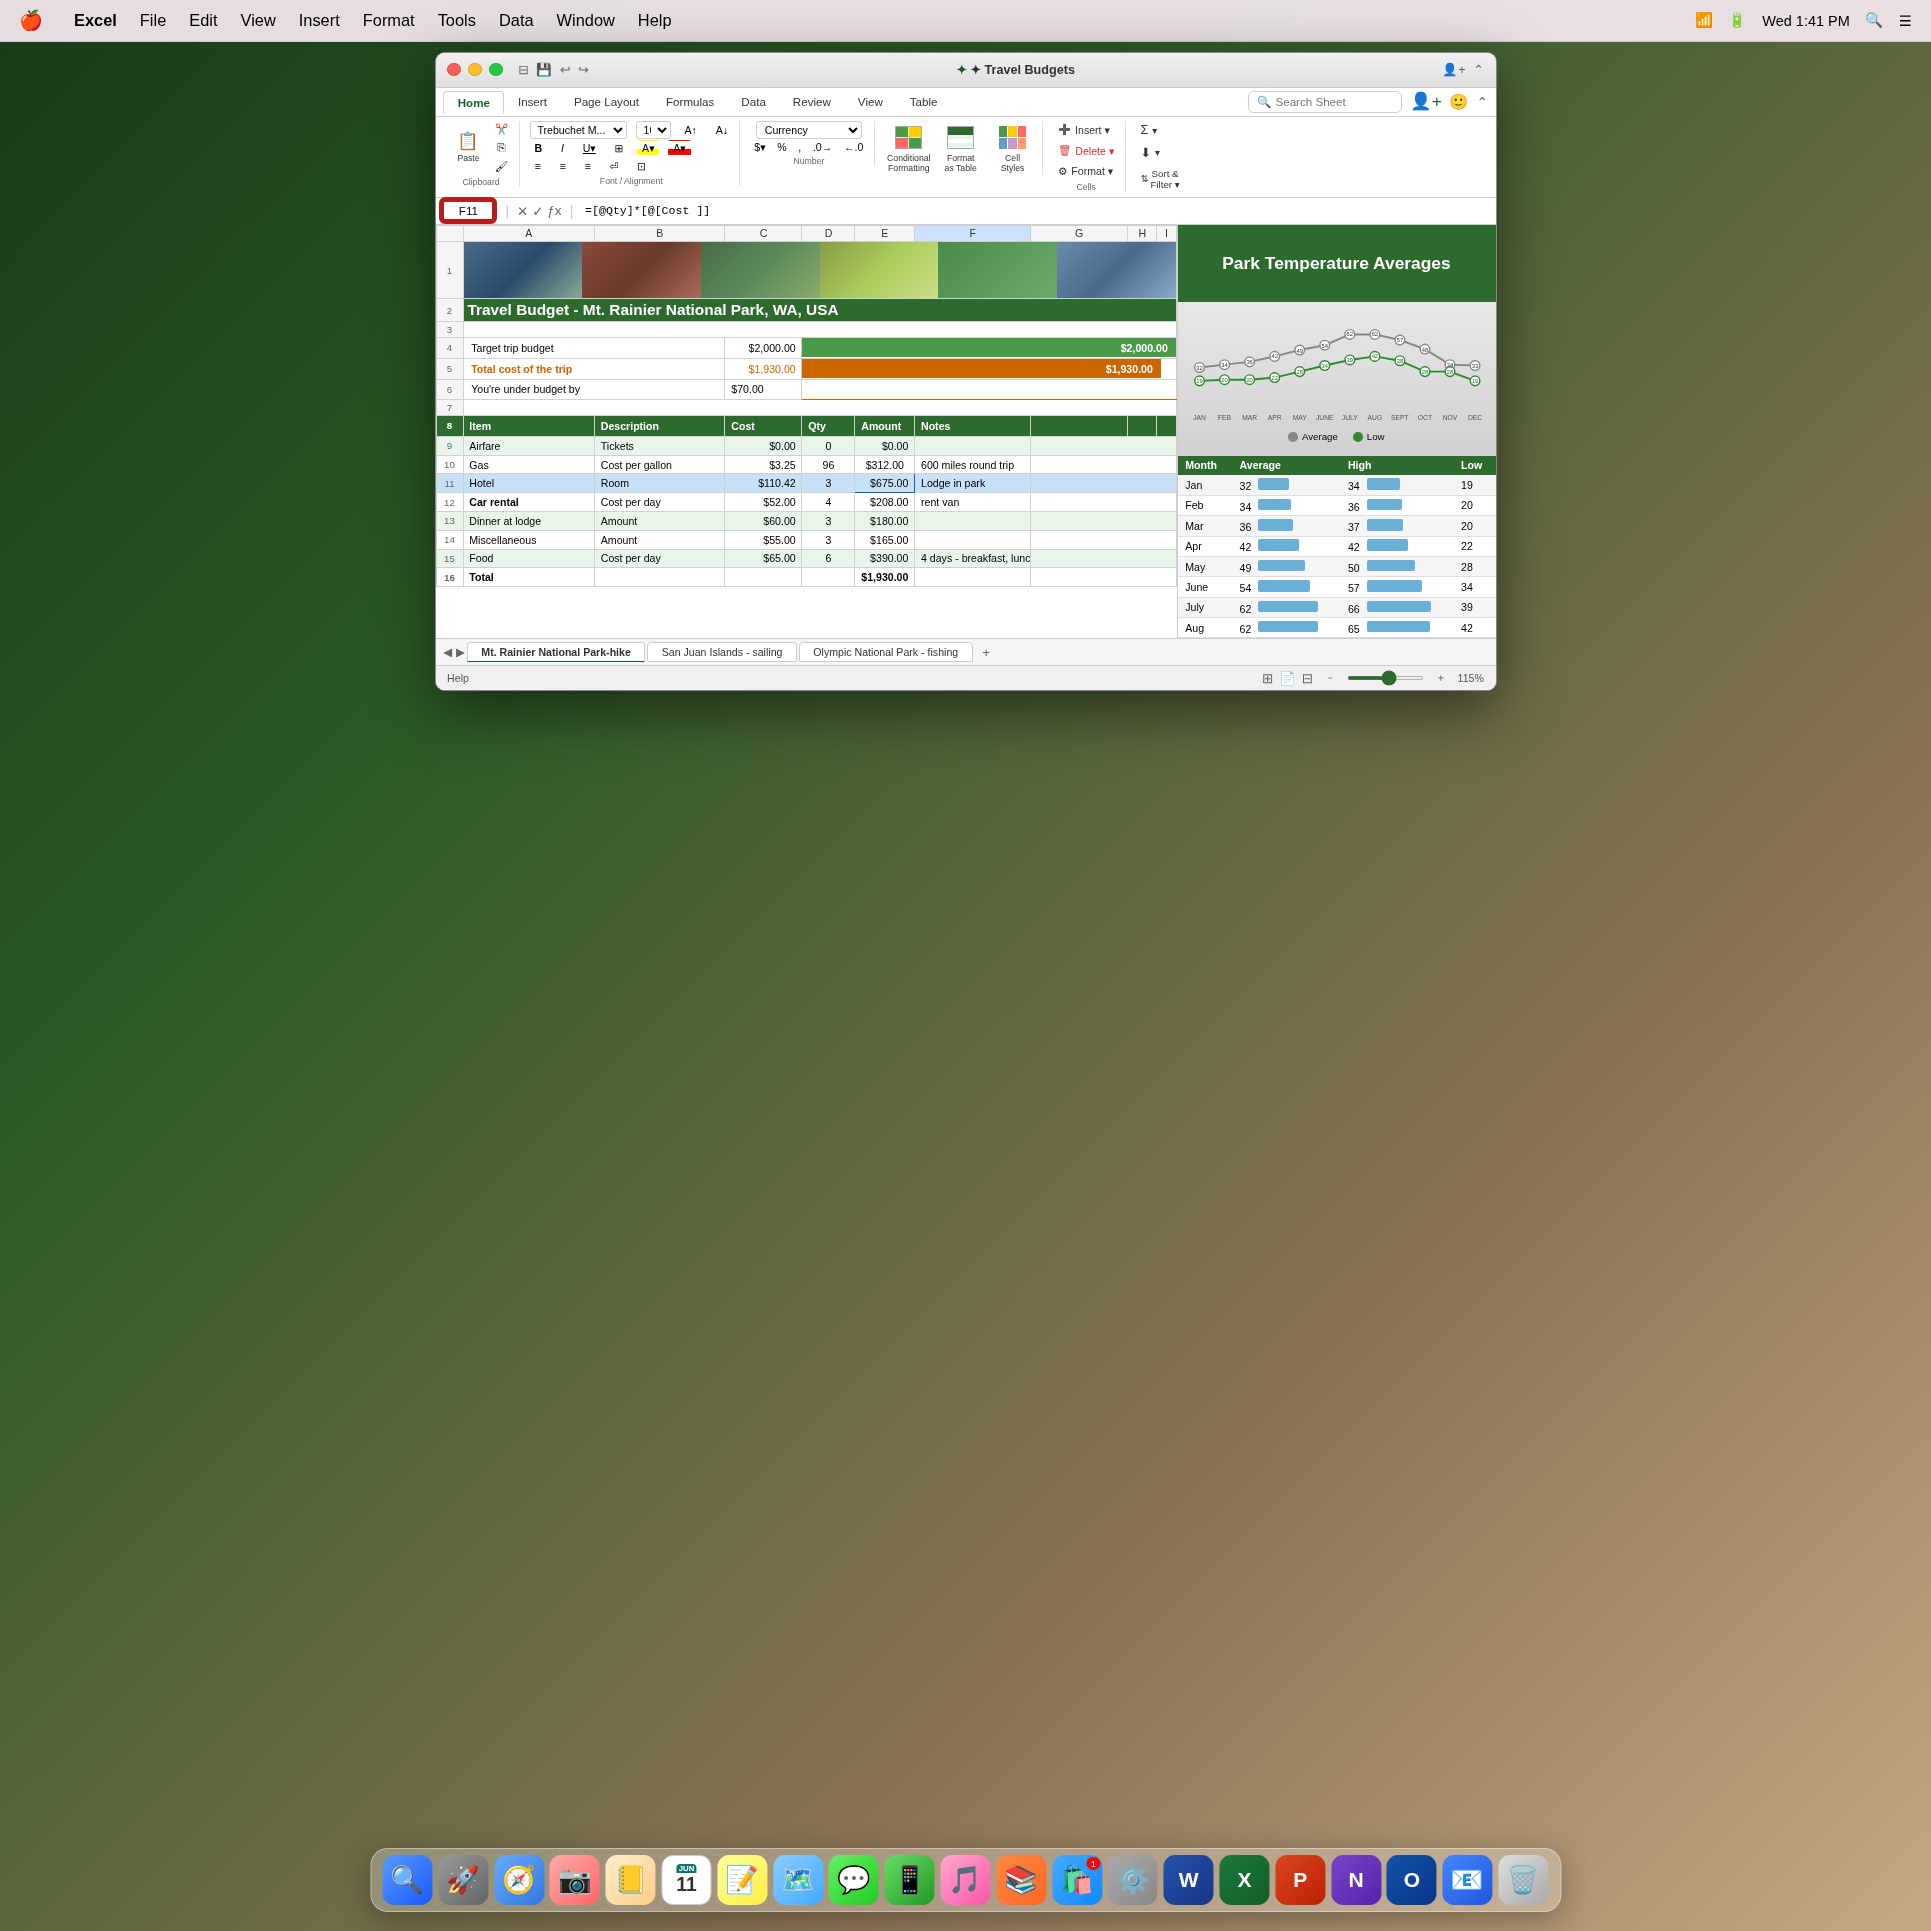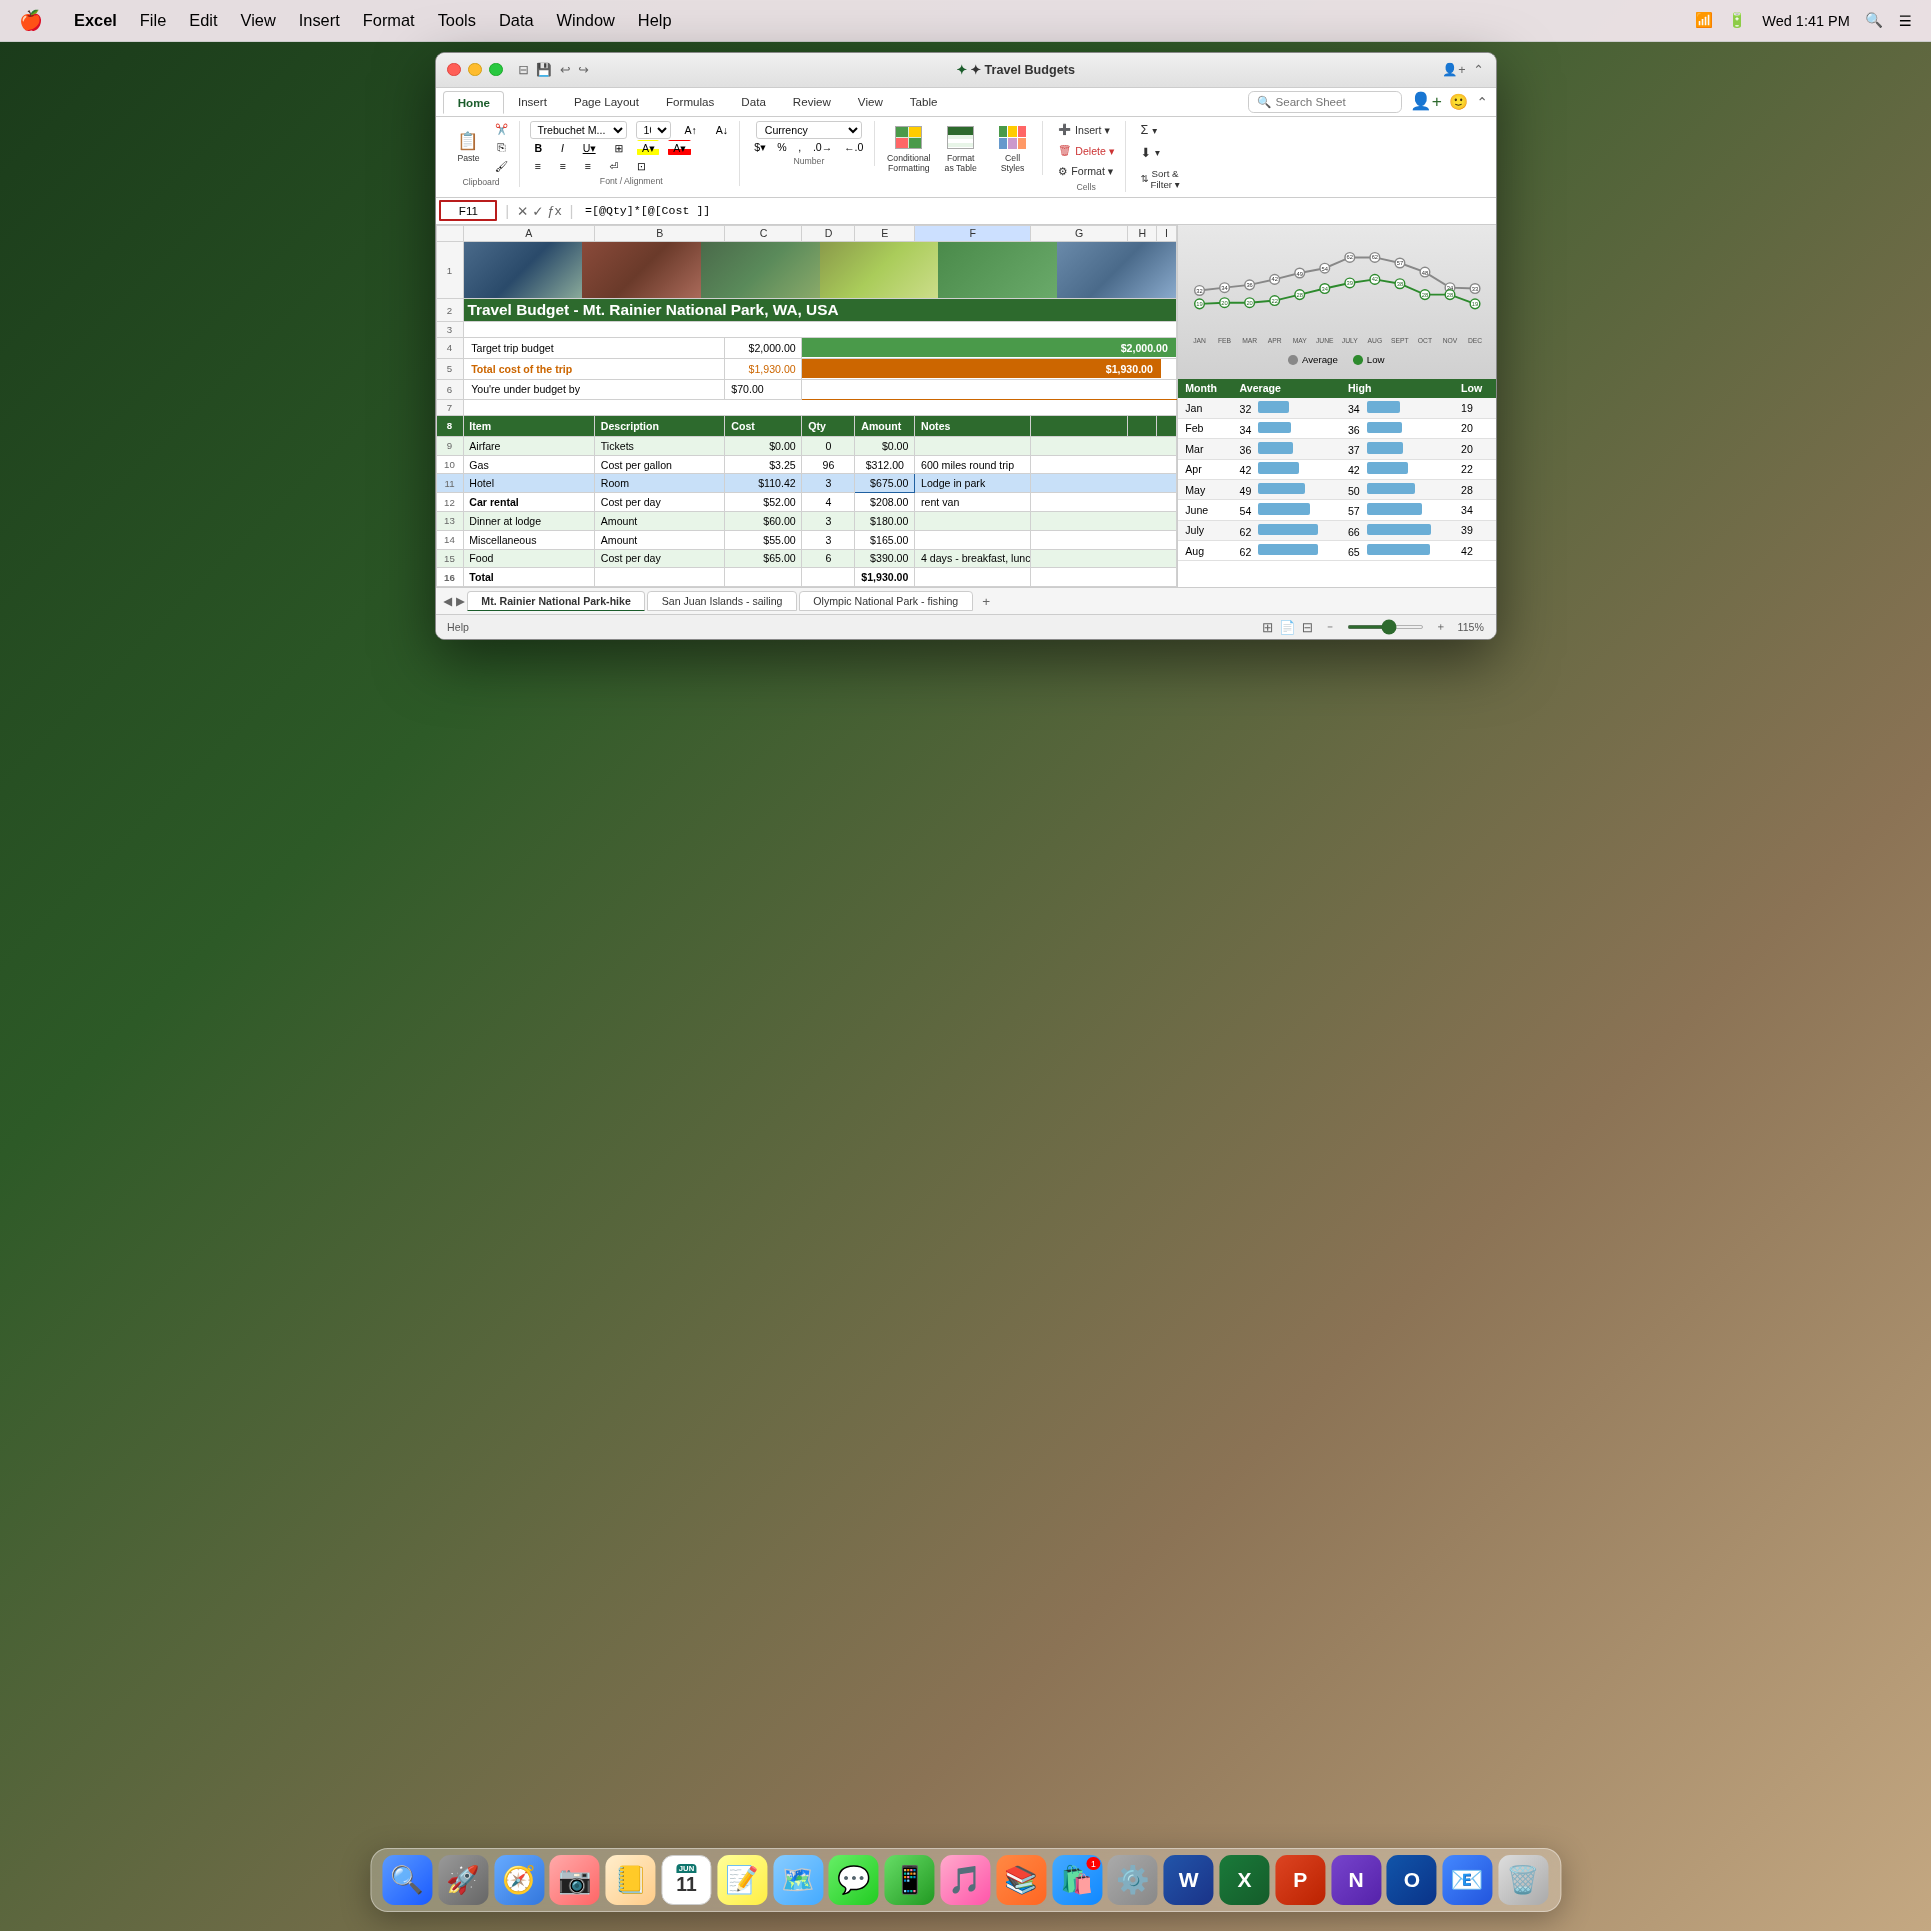--- a/index.html
+++ b/index.html
@@ -220,22 +220,22 @@
       background: #fff;
       border-bottom: 1px solid #ccc;
       display: flex;
       align-items: center;
       padding: 0 3.9px;
       height: 27px;
       gap: 3.9px;
     }
     .cell-ref-box {
       width: 58px;
-      border: 2px solid #b91c1c;
-      border-radius: 1px;
+      border: 5px solid #b91c1c;
+      border-radius: 6px;
       font-size: 11.6px;
       padding: 1.9px 3.9px;
       text-align: center;
     }
     .formula-icons { display: flex; gap: 3.9px; color: #666; font-size: 13.5px; cursor: pointer; }
     .formula-separator { color: #ccc; font-size: 15.4px; margin: 0 3.9px; }
     .formula-input {
       flex: 1;
       border: none;
       font-size: 11.6px;
@@ -905,20 +905,23 @@
             <td style="font-size:10.6px;padding:2.9px 5.8px;"></td>
             <td style="font-size:10.6px;padding:2.9px 5.8px;text-align:right;font-weight:bold;">$1,930.00</td>
             <td style="font-size:10.6px;padding:2.9px 5.8px;"></td>
             <td colspan="3"></td>
           </tr>
         </tbody>
       </table>
     </div>
 
     <div class="right-panel">
+      <div class="park-temp-header">
+        Park Temperature Averages
+      </div>
 
       <div class="temp-chart">
         <svg class="chart-svg" viewBox="0 0 310 110">
 
           <polyline points="13,53.4 39,50.5 65,47.6 91,41.9 117,35.3 143,30.3 169,19.1 195,19.1 221,24.9 247,34.3 273,50.5 299,51.4" fill="none" stroke="#888888" stroke-width="2"></polyline>
 
           <polyline points="13,67.3 39,66.1 65,66.1 91,63.9 117,57.7 143,51.4 169,45.6 195,41.9 221,46.4 247,57.7 273,57.7 299,67.3" fill="none" stroke="#2d8a2d" stroke-width="2"></polyline>
 
           <circle cx="13" cy="53.4" r="5" fill="white" stroke="#888" stroke-width="1.5"></circle>
           <text x="13" y="56" text-anchor="middle" font-size="6" fill="#333">32</text>

